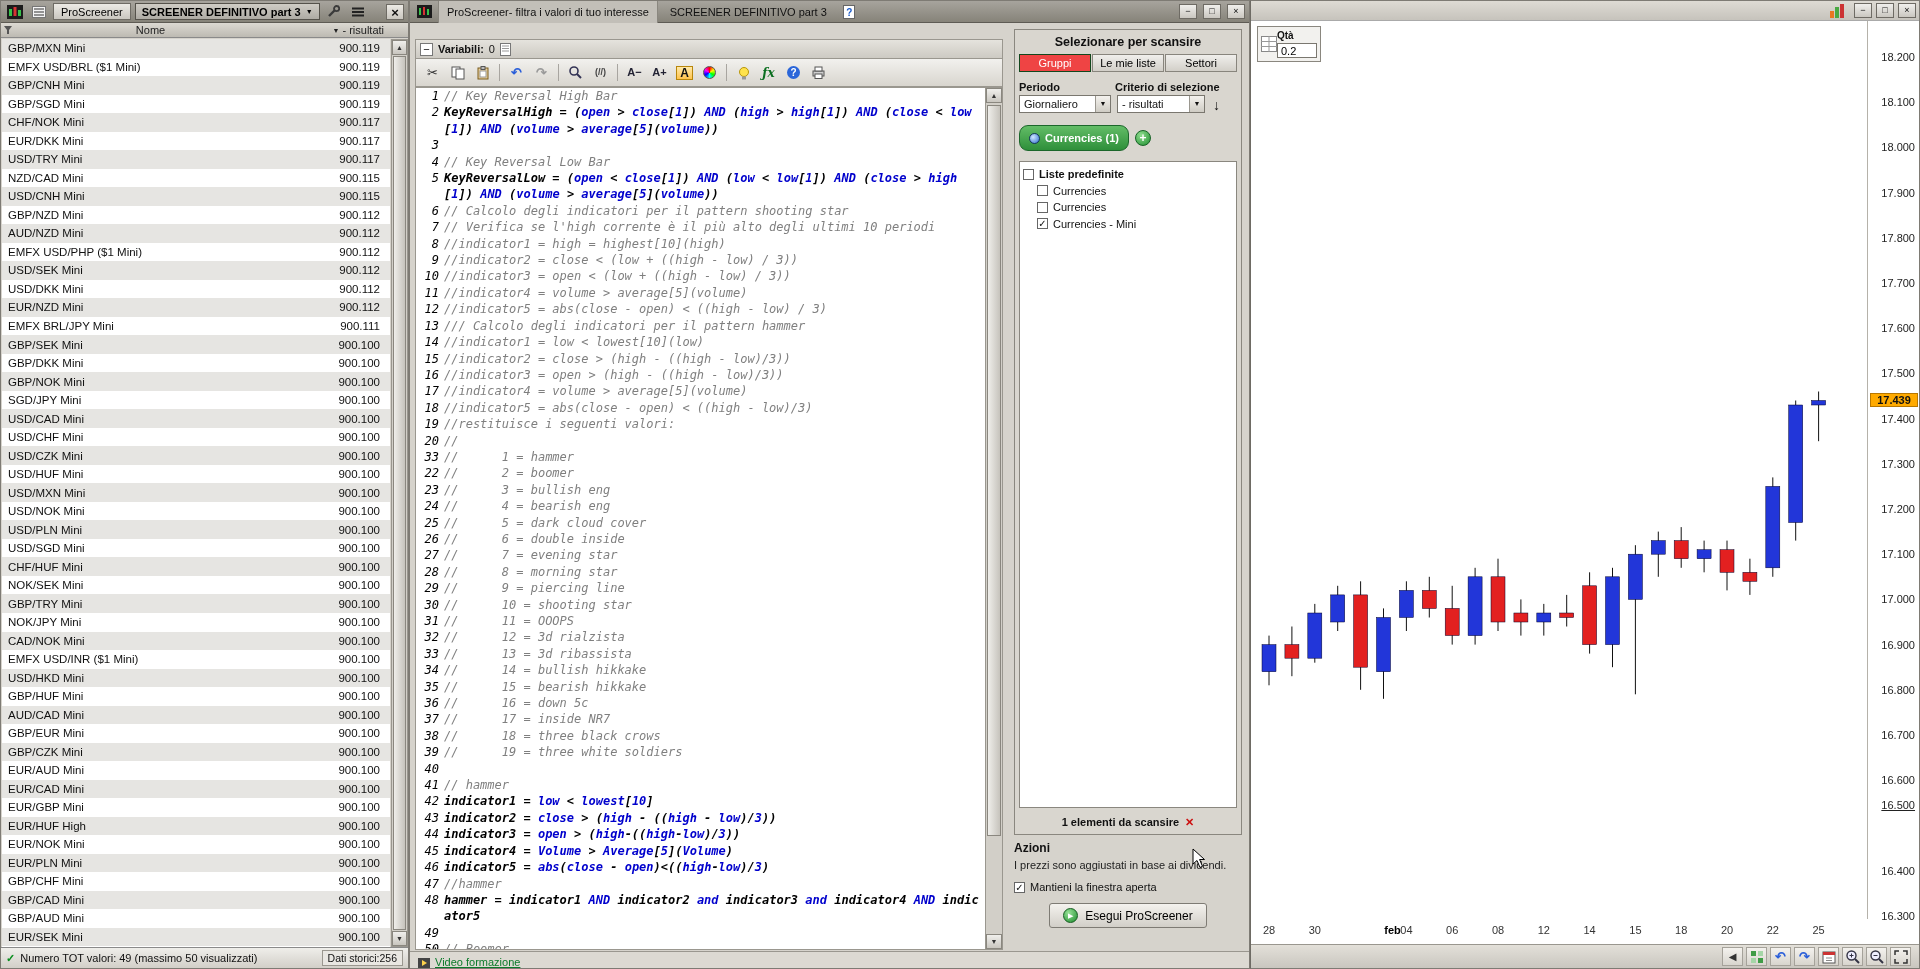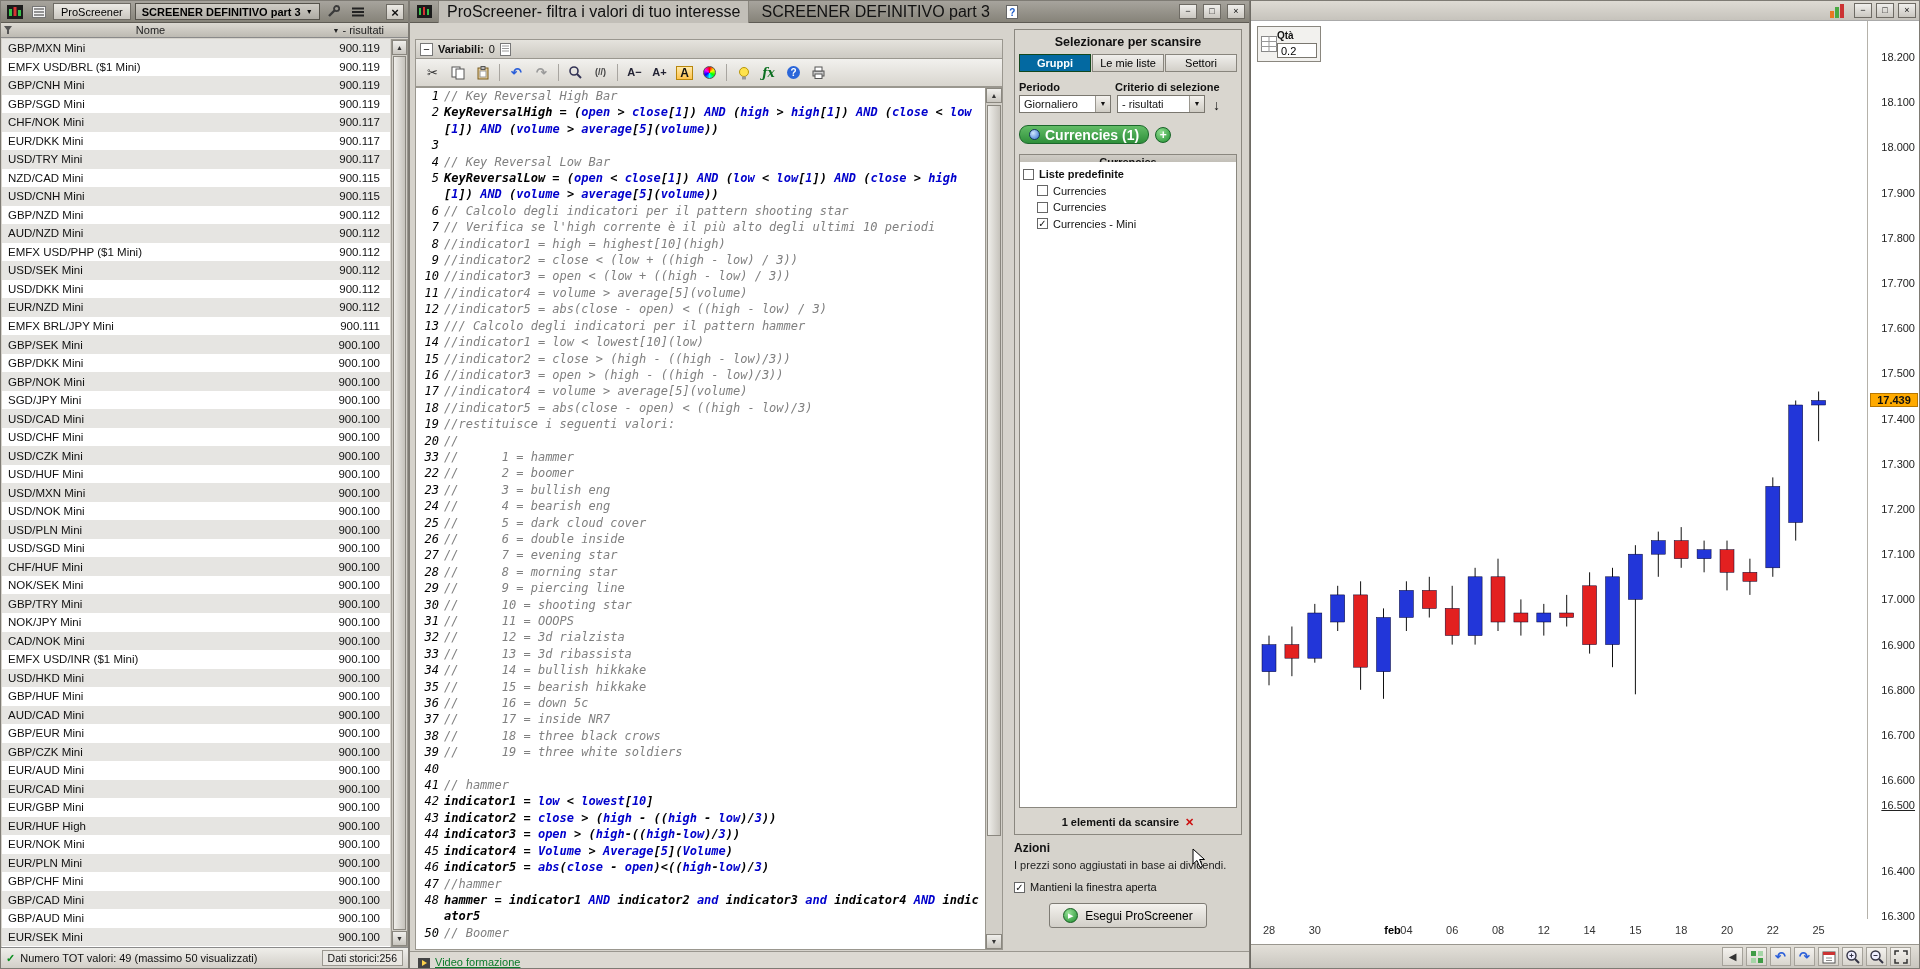--- a/index.html
+++ b/index.html
@@ -8,21 +8,21 @@
   .win{position:absolute;top:0;height:969px;background:#d6d3cc;border:1px solid #7e7b74}
 
   
   .titlebar{height:22px;background:linear-gradient(#a7a49d,#868379);display:flex;align-items:center;gap:4px;padding:0 4px;border-bottom:1px solid #5e5b54}
   .tb-ico{display:inline-flex;align-items:center;justify-content:center;width:20px;height:18px;cursor:default}
   .tb-btn{height:17px;background:linear-gradient(#eceae5,#c9c6bf);border:1px solid #6e6b64;font-size:11px;padding:0 7px;font-family:inherit}
   .tb-tab{height:17px;background:linear-gradient(#cfccc5,#aeaba4);border:1px solid #55524b;font-size:11px;font-weight:bold;padding:0 6px;display:flex;gap:5px;align-items:center;font-family:inherit}
   .tb-tab .caret{font-size:7px}
   .tb-close{margin-left:auto;width:18px;height:16px;text-align:center;line-height:15px;font-size:13px;font-weight:bold;border:1px solid #6e6b64;background:linear-gradient(#eceae5,#c9c6bf)}
   .wc{width:18px;height:15px;border:1px solid #6e6b64;background:linear-gradient(#f0efec,#cac7c0);font-size:9px;line-height:13px;text-align:center;margin-left:2px;display:inline-block}
-  .mtab{font-size:16px;height:22px;line-height:22px;padding:0 8px;white-space:nowrap}
+  .mtab{font-size:11px;height:22px;line-height:22px;padding:0 8px;white-space:nowrap}
   .mtab.active{background:#c2bfb8;border-right:1px solid #8a877f;border-left:1px solid #8a877f}
 
   
   #results-window{left:0;width:409px}
   .colhdr{height:15px;background:linear-gradient(#dcd9d2,#bdbab2);border-bottom:1px solid #8a8a8a;display:flex;align-items:center;font-size:11px;color:#222;padding:0 2px}
   .colhdr .namecol{flex:1;text-align:center}
   .colhdr .rescol{width:118px;text-align:right;padding-right:22px;display:flex;justify-content:flex-end;gap:3px;align-items:center}
   .colhdr .sort{font-size:7px}
   #rows{position:absolute;left:1px;right:18px;top:38px;bottom:21px;overflow:hidden;background:#fff}
   .row{height:18.53px;display:flex;align-items:center;font-size:11.5px;background:#e6e5e2}
@@ -67,30 +67,30 @@
   .kwand{color:#0000cc;font-weight:bold}
   .num{color:#0000cc}
   #code-scroll{right:0;top:0;bottom:0;border:none;border-left:1px solid #9a978f}
   #code-scroll .sb-thumb{top:2px;height:88%}
 
   
   #scan-panel{position:absolute;left:604px;top:28px;width:228px;height:806px;background:#d9d6cf;border:1px solid #8a877f;padding:3px 4px;font-size:11px}
   .scan-title{text-align:center;font-weight:bold;font-size:12.5px;padding:2px 0 5px}
   .scan-tabs{display:flex;gap:1px}
   .scan-tab{flex:1;height:18px;font-size:11px;border:1px solid #88857d;background:linear-gradient(#f0efec,#d2cfc8);font-family:inherit;white-space:nowrap;padding:0 2px}
-  .scan-tab.active{background:#0369a1;color:#fff;font-weight:bold;border-color:#12471d}
+  .scan-tab.active{background:#ef4444;color:#fff;font-weight:normal;border-color:#12471d}
   .lblrow{display:flex;margin-top:9px;font-weight:bold}
   .lblrow .l1{width:96px}
   .selrow{display:flex;margin-top:2px;gap:6px;align-items:flex-end}
   .sel{display:flex;border:1px solid #7a776f;background:#fff;height:18px;align-items:center}
   .sel .txt{padding:0 4px;white-space:nowrap}
   .sel .arr{width:15px;align-self:stretch;background:linear-gradient(#f4f2ee,#cfccc4);border-left:1px solid #9a978f;text-align:center;font-size:7px;line-height:16px}
   .dl-arrow{font-size:14px;font-weight:bold;color:#111;margin-left:2px}
   .chiprow{display:flex;align-items:center;gap:6px;margin-top:12px}
-  .chip{background:linear-gradient(#63bd67,#2e8f3a);color:#fff;font-weight:bold;font-size:14px;border-radius:9px;height:19px;display:inline-flex;align-items:center;padding:0 9px;gap:5px;border:1px solid #1c672b;font-family:inherit}
+  .chip{background:linear-gradient(#63bd67,#2e8f3a);color:#fff;font-weight:bold;font-size:11px;border-radius:9px;height:26px;display:inline-flex;align-items:center;padding:0 9px;gap:5px;border:1px solid #1c672b;font-family:inherit}
   .globe{width:11px;height:11px;border-radius:50%;background:radial-gradient(circle at 35% 35%,#cfe7ff,#2f6fd0);border:1px solid #16365e;display:inline-block}
   .plus-btn{width:16px;height:16px;border-radius:50%;background:radial-gradient(circle at 35% 30%,#8fdc8f,#1f8f2f);color:#fff;font-weight:bold;font-size:12px;line-height:14px;text-align:center;border:1px solid #156325;font-family:inherit}
   .list-hdr{margin-top:10px;height:16px;background:linear-gradient(#cfccc5,#b5b2aa);border:1px solid #8a877f;text-align:center;font-weight:bold;line-height:15px}
   #tree{position:absolute;left:4px;right:4px;top:132px;bottom:26px;background:#fff;border:1px solid #8a877f;border-top:none;padding:4px 3px;overflow:hidden}
   .titem{display:flex;align-items:center;gap:5px;height:16.5px}
   .cb{width:11px;height:11px;border:1px solid #666;background:#fff;flex:none;font-size:10px;line-height:9px;text-align:center;color:#111}
   .elements-line{position:absolute;left:4px;right:4px;bottom:5px;text-align:center;font-weight:bold}
   .redx{color:#cc1111;font-weight:bold;margin-left:6px}
   .actions-area{position:absolute;left:604px;top:840px;width:228px;font-size:11px}
   .actions-title{font-weight:bold;font-size:12px}
@@ -677,20 +677,24 @@
             <span class="ln">46</span>
             <span class="ct">indicator5 = <span class="kw">abs</span>(<span class="kw">close</span> - <span class="kw">open</span>)&lt;((<span class="kw">high</span>-<span class="kw">low</span>)/<span class="num">3</span>)</span>
           </div>
           <div class="code-line">
             <span class="ln">47</span>
             <span class="ct"><span class="cmt">//hammer</span></span>
           </div>
           <div class="code-line">
             <span class="ln">48</span>
             <span class="ct">hammer = indicator1 <span class="kwand">AND</span> indicator2 <span class="kwand">and</span> indicator3 <span class="kwand">and</span> indicator4 <span class="kwand">AND</span> indicator5</span>
+          </div>
+          <div class="code-line">
+            <span class="ln">49</span>
+            <span class="ct"></span>
           </div>
           <div class="code-line">
             <span class="ln">50</span>
             <span class="ct"><span class="cmt">// Boomer</span></span>
           </div>
         </div>
       <div class="vscroll" id="code-scroll">
         <span class="sb-btn">▲</span>
         <span class="sb-track">
             <span class="sb-thumb"></span>

